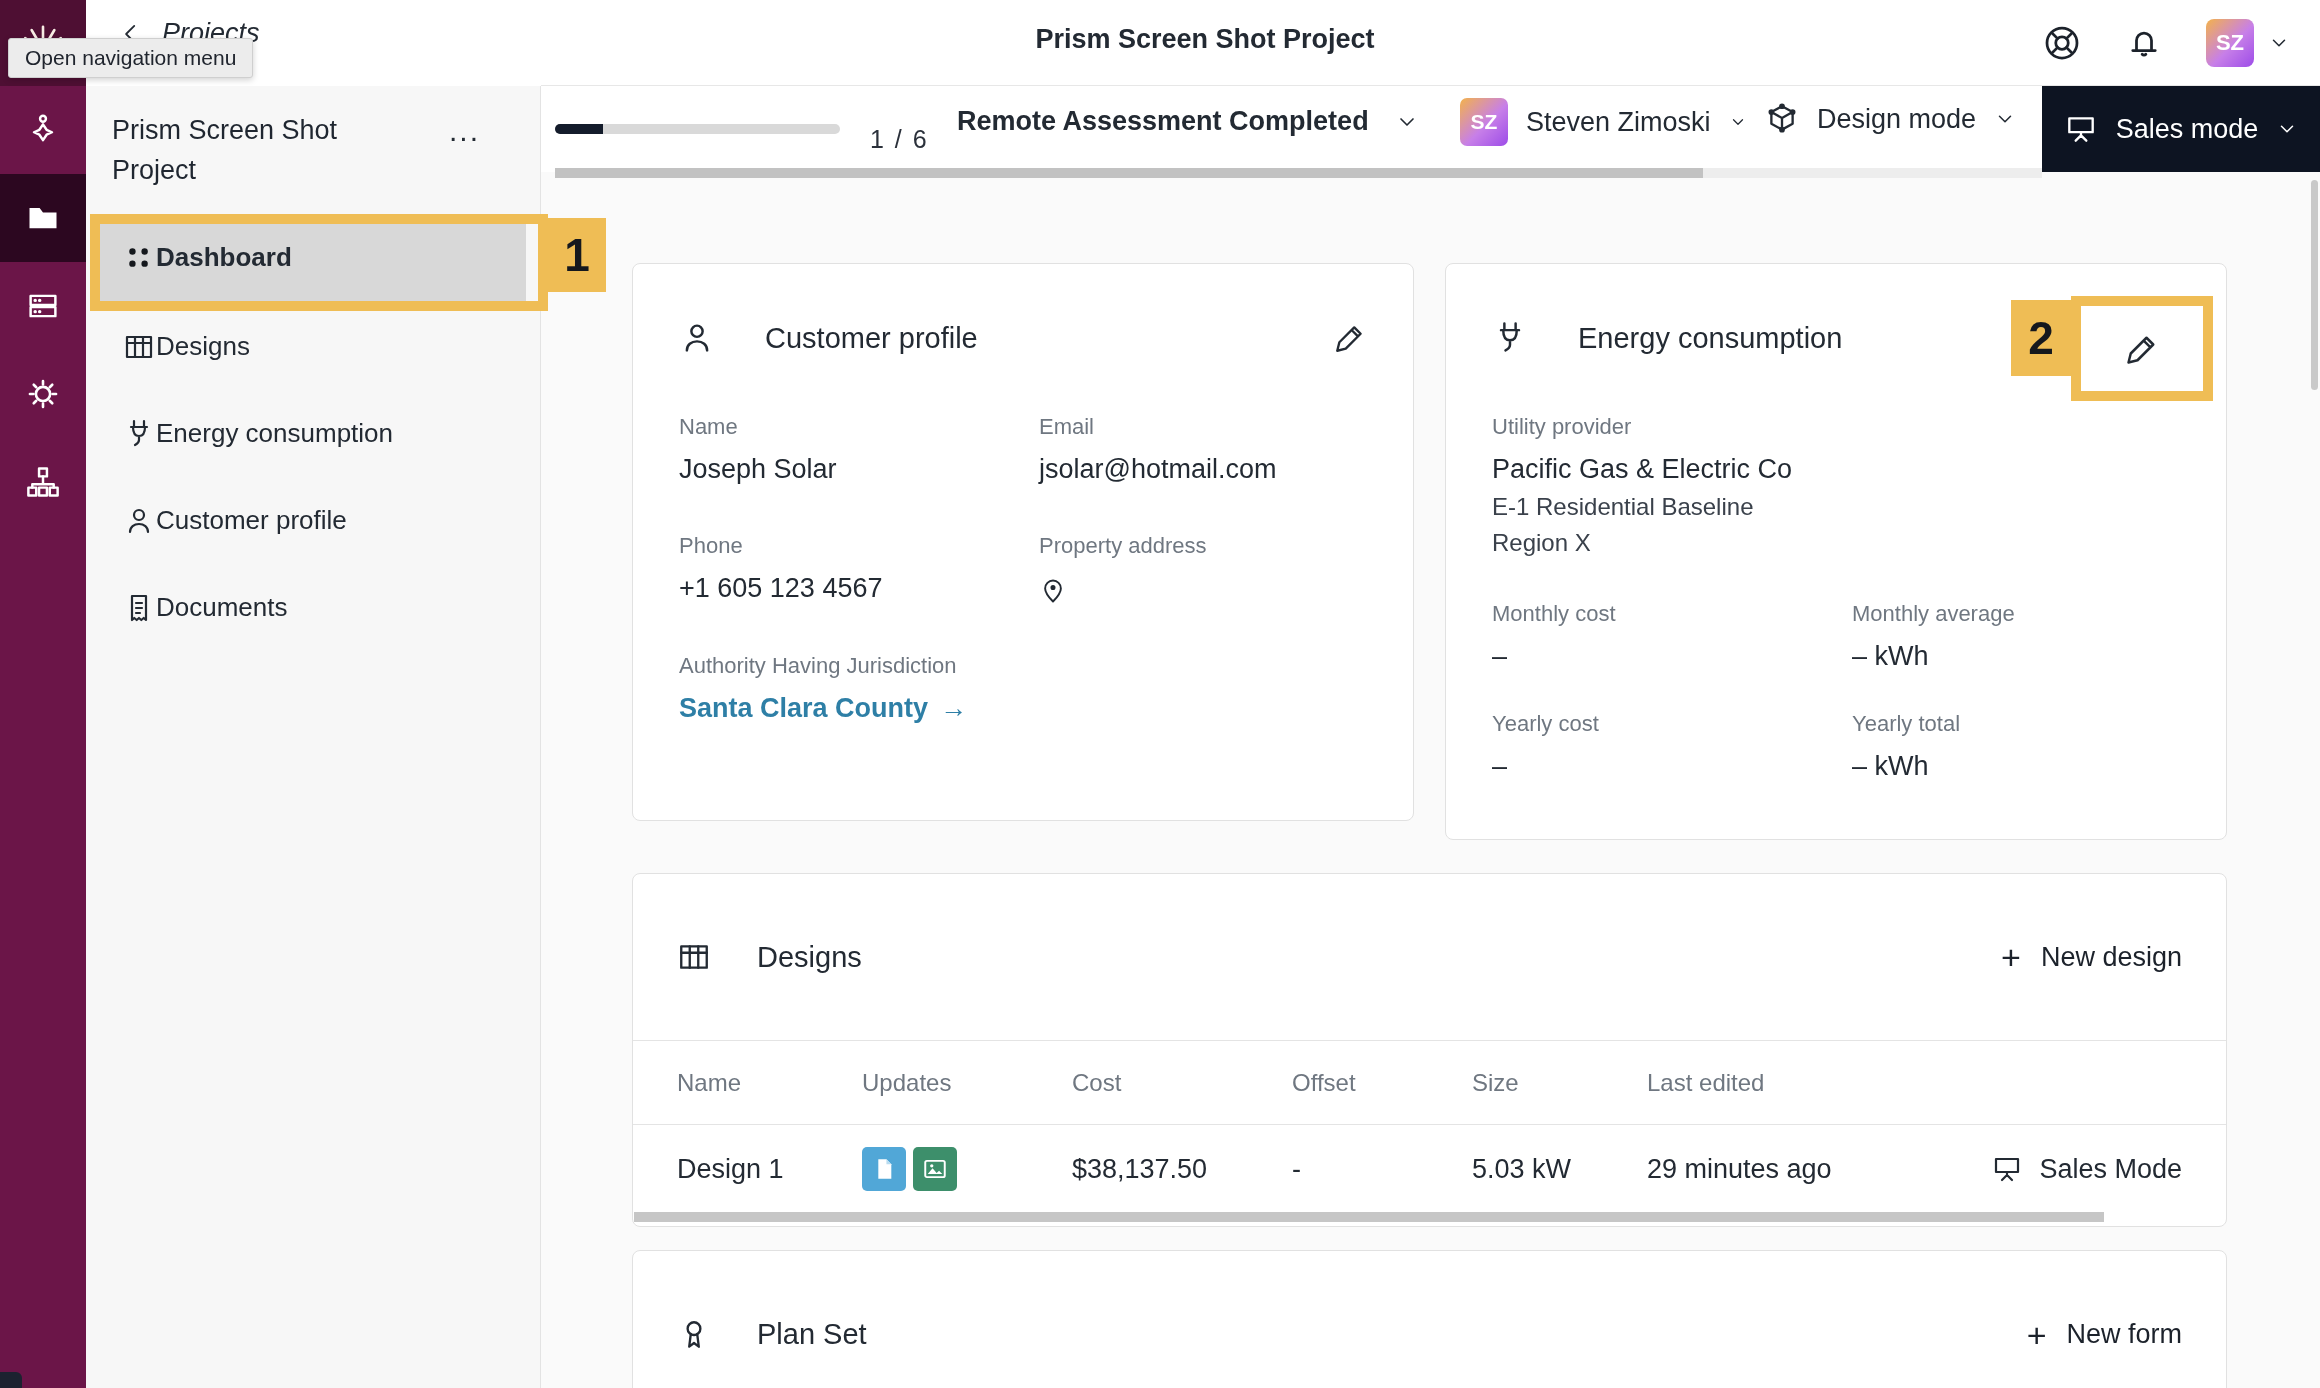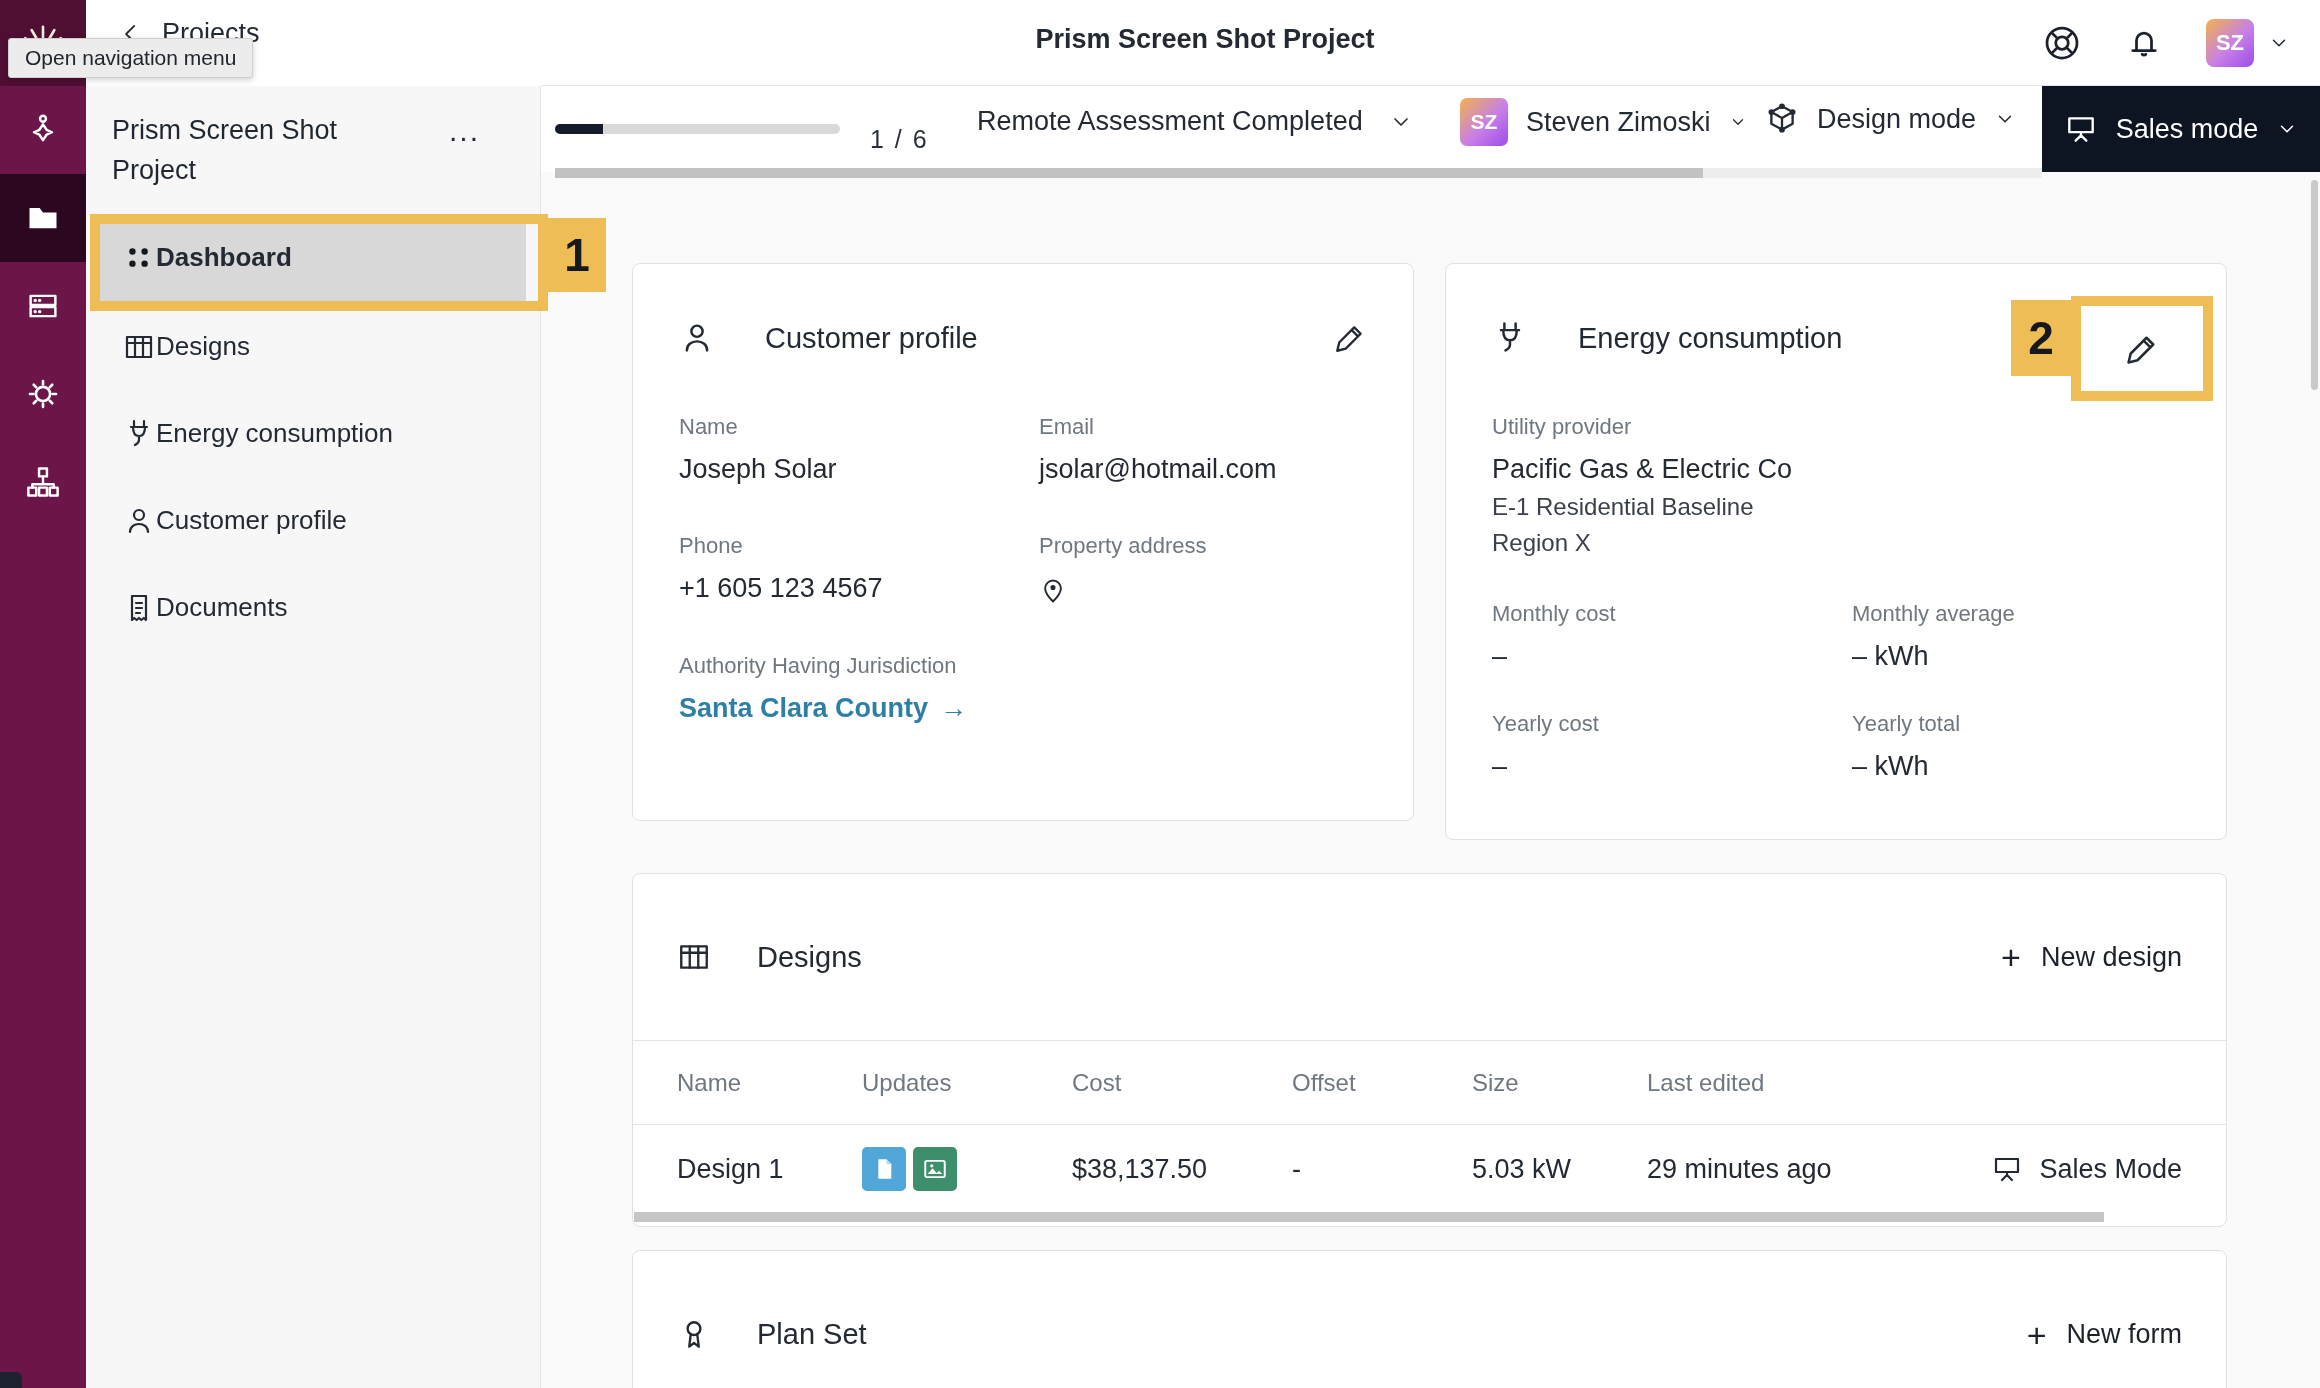--- a/index.html
+++ b/index.html
@@ -4,21 +4,21 @@
 <style>
   * { margin:0; padding:0; box-sizing:border-box; }
   html,body { width:2320px; height:1388px; }
   body { font-family:"Liberation Sans", sans-serif; color:#232a33; background:#fafafa; overflow:hidden; }
   #app { position:relative; width:2320px; height:1388px; background:#fff; overflow:hidden; }
   svg.ic { stroke:currentColor; fill:none; stroke-width:2.2; stroke-linecap:round; stroke-linejoin:round; display:block; }
 
   
   .topbar { position:absolute; left:0; top:0; width:2320px; height:86px; background:#fff; z-index:20; }
   .topbar-line { position:absolute; left:541px; top:85px; width:1779px; height:1px; background:#e7e7e7; z-index:21; }
-  .back-group { position:absolute; left:118px; top:18px; display:flex; align-items:center; gap:18px; font-size:27px; color:#232a33; }
+  .back-group { position:absolute; left:118px; top:18px; display:flex; align-items:center; gap:18px; font-size:27px; color:#232a33;font-style:italic; }
   .page-title { position:absolute; left:50%; transform:translateX(calc(-50% + 45px)); top:24px; font-size:27px; font-weight:700; white-space:nowrap; }
   .top-actions { position:absolute; right:30px; top:0; height:86px; display:flex; align-items:center; gap:42px; }
   .avatar { background:linear-gradient(135deg,#f3b24b 0%,#c77fe8 55%,#9d4ce8 100%); color:#fff; font-weight:700; display:flex; align-items:center; justify-content:center; border-radius:8px; }
   .avatar.lg { width:48px; height:48px; font-size:22px; }
   .avatar.sm { width:48px; height:48px; font-size:21px; border-radius:7px; }
 
   
   .tooltip { position:absolute; left:8px; top:38px; z-index:60; background:#ececec; border:1px solid #cfcfcf; border-radius:3px; box-shadow:0 2px 6px rgba(0,0,0,.18); padding:7px 16px; font-size:21px; color:#20252e; white-space:nowrap; }
 
   
@@ -39,21 +39,21 @@
 
   
   .anno-box { position:absolute; border:10px solid #efbd55; z-index:40; }
   .anno-badge { position:absolute; background:#efbd55; color:#15181d; font-weight:700; display:flex; align-items:center; justify-content:center; z-index:41; }
 
   
   .toolbar { position:absolute; left:541px; top:86px; width:1779px; height:86px; background:#fff; z-index:15; }
   .progress-track { position:absolute; left:14px; top:38px; width:285px; height:10px; background:#d9d9d9; border-radius:5px; }
   .progress-fill { height:10px; background:#141c2b; border-radius:5px 0 0 5px; }
   .progress-count { position:absolute; left:329px; top:39px; font-size:25px; color:#2b313b; letter-spacing:2px; }
-  .status-dd { position:absolute; left:436px; top:20px; display:flex; align-items:center; gap:26px; font-size:27px; font-weight:400; cursor:pointer; }
+  .status-dd { position:absolute; left:416px; top:20px; display:flex; align-items:center; gap:26px; font-size:27px; font-weight:700; cursor:pointer; }
   .user-dd { position:absolute; left:919px; top:12px; display:flex; align-items:center; gap:18px; font-size:27px; cursor:pointer; }
   .mode-dd { position:absolute; left:1224px; top:16px; display:flex; align-items:center; gap:18px; font-size:27px; cursor:pointer; }
   .sales-btn { position:absolute; left:1501px; top:0; width:278px; height:86px; background:#0d1422; color:#fff; display:flex; align-items:center; justify-content:center; gap:18px; font-size:27px; cursor:pointer; }
   .hscroll-track { position:absolute; left:555px; top:168px; width:1487px; height:10px; background:#ededed; z-index:16; }
   .hscroll-thumb { position:absolute; left:555px; top:168px; width:1148px; height:10px; background:#c2c2c2; z-index:17; }
   .vscroll { position:absolute; right:2px; top:180px; width:7px; height:210px; background:#c9c9c9; border-radius:4px; z-index:17; }
 
   
   .content { position:absolute; left:541px; top:172px; width:1779px; height:1216px; background:#fafafa; }
   .card { position:absolute; background:#fff; border:1px solid #e1e1e1; border-radius:8px; }

